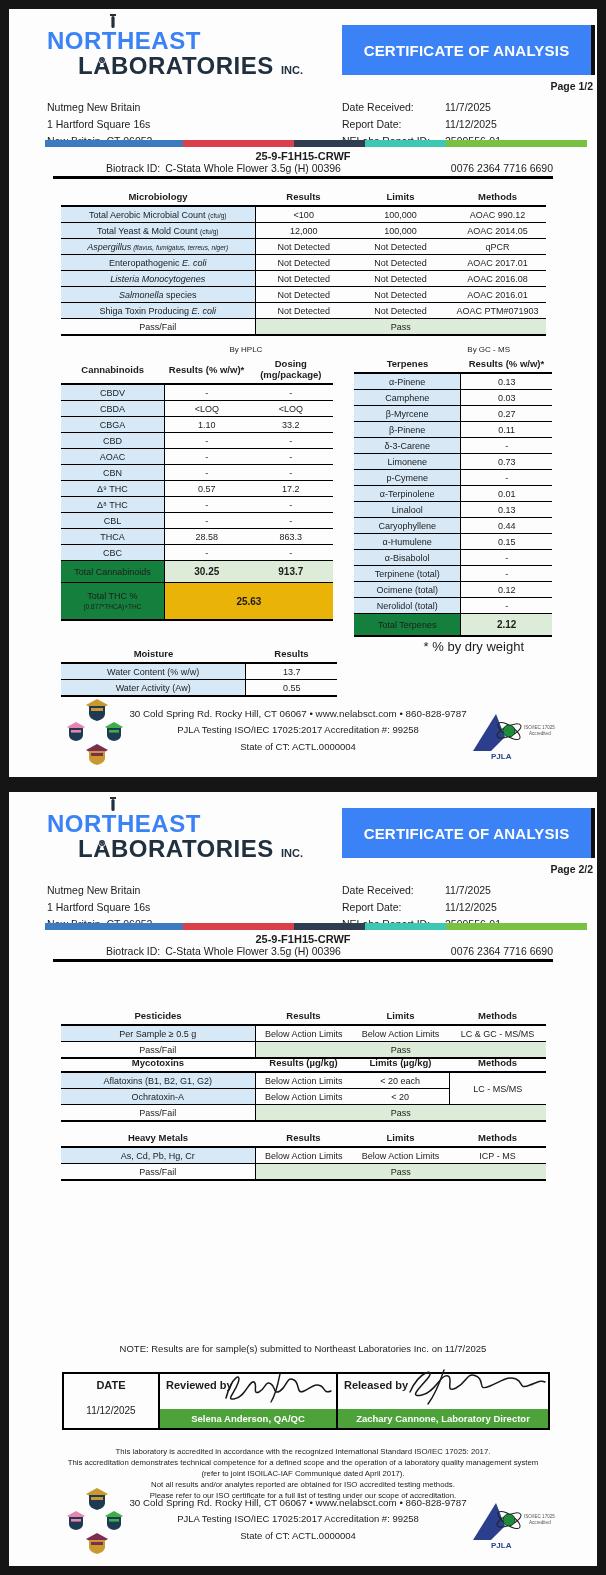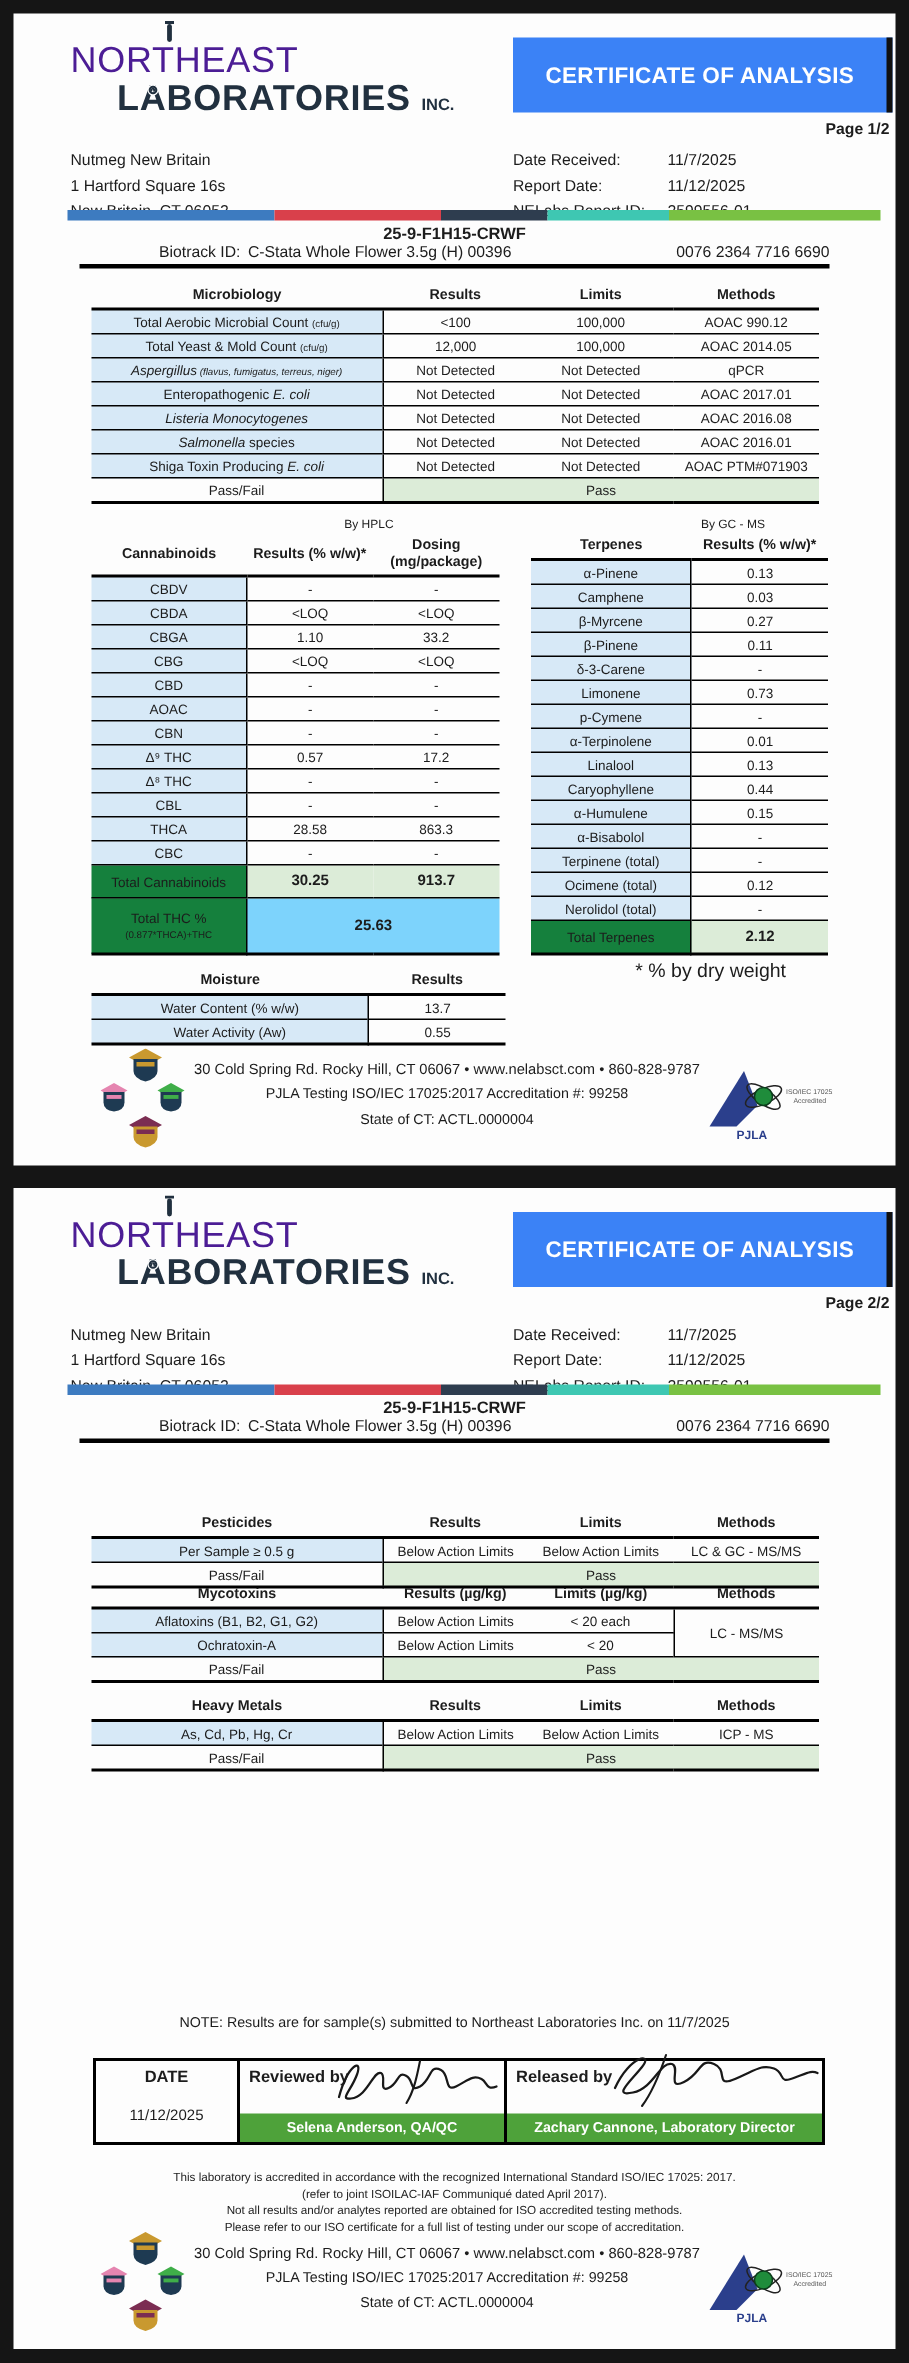--- a/index.html
+++ b/index.html
@@ -9,21 +9,21 @@
     font-family:"Liberation Sans", sans-serif;
     color:#1c1c1c;
   }
   .page { position:absolute; left:9px; width:588px; background:#fdfdfd; overflow:hidden; }
   #page1 { top:9px; height:768px; }
   #page2 { top:792px; height:774px; }
 
   
   .hdr { position:relative; height:168px; }
   .logo { position:absolute; left:38px; top:20px; line-height:1; }
-  .logo-l1 { font-weight:normal; font-size:24px; color:#4c1d95; letter-spacing:.5px; }
+  .logo-l1 { font-weight:bold; font-size:24px; color:#3b82f6; letter-spacing:.5px; }
   .logo-l2 { font-weight:bold; font-size:24px; color:#21303f; margin-left:31px; margin-top:1px; letter-spacing:.5px; }
   .logo-inc { font-size:11px; letter-spacing:0; }
   .tube-ic { position:absolute; left:100px; top:5px; }
   .ring-ic { position:absolute; left:89px; top:47px; }
   .certbox { position:absolute; left:333px; top:16px; width:253px; height:50px;
     background:#3b82f6; border-right:4px solid #101010;
     display:flex; align-items:center; justify-content:center; }
   .certbox span { color:#fff; font-weight:bold; font-size:15px; letter-spacing:.2px; }
   .pagelab { position:absolute; right:4px; top:71px; font-weight:bold; font-size:10.5px; }
   .client { position:absolute; left:38px; top:90px; font-size:10.5px; line-height:1.6; }
@@ -243,25 +243,20 @@
             <td class="lbl">CBDA</td>
             <td class="dv">&lt;LOQ</td>
             <td>&lt;LOQ</td>
           </tr>
         <tr>
             <td class="lbl">CBGA</td>
             <td class="dv">1.10</td>
             <td>33.2</td>
           </tr>
         <tr>
-            <td class="lbl">CBG</td>
-            <td class="dv">&lt;LOQ</td>
-            <td>&lt;LOQ</td>
-          </tr>
-        <tr>
             <td class="lbl">CBD</td>
             <td class="dv">-</td>
             <td>-</td>
           </tr>
         <tr>
             <td class="lbl">AOAC</td>
             <td class="dv">-</td>
             <td>-</td>
           </tr>
         <tr>
@@ -294,21 +289,21 @@
             <td class="dv">-</td>
             <td>-</td>
           </tr>
         <tr class="totrow">
           <td class="first">Total Cannabinoids</td>
           <td class="grn">30.25</td>
           <td class="grn" style="border-left:none">913.7</td>
         </tr>
         <tr class="thcrow">
           <td class="first"><span>Total THC % </span><span class="sub">(0.877*THCA)+THC</span></td>
-          <td class="grn" colspan="2" style="border-left:1.4px solid #000;background:#7dd3fc">25.63</td>
+          <td class="grn" colspan="2" style="border-left:1.4px solid #000;background:#eab308">25.63</td>
         </tr>
       </tbody>
     </table>
   </div>
 
   <div class="terp-wrap">
     <div class="mnote">By GC - MS</div>
     <table class="tbl terp">
       <colgroup>
           <col class="c1">
@@ -627,20 +622,21 @@
       <svg class="sig" style="left:62px; top:-12px;" width="148" height="44" viewBox="0 0 148 44">
         <path d="M10,30 C20,8 36,6 28,16 C20,26 8,36 22,33 C36,30 40,12 48,14 C54,16 44,32 56,26 C68,20 66,10 76,14 C86,18 76,30 90,24 C104,18 108,14 116,17 C124,20 118,28 130,23 C138,20 141,18 145,20" stroke="#181818" stroke-width="1.5" fill="none" stroke-linecap="round"></path>
         <path d="M44,8 C40,20 34,34 28,42" stroke="#181818" stroke-width="1.4" fill="none" stroke-linecap="round"></path>
       </svg>
       <div class="so-bar">Zachary Cannone, Laboratory Director</div>
     </div>
   </div>
 
   <div class="disclaimer">
     <div>This laboratory is accredited in accordance with the recognized International Standard ISO/IEC 17025: 2017.</div>
+    <div>This accreditation demonstrates technical competence for a defined scope and the operation of a laboratory quality management system</div>
     <div>(refer to joint ISOILAC-IAF Communiqué dated April 2017).</div>
     <div>Not all results and/or analytes reported are obtained for ISO accredited testing methods.</div>
     <div>Please refer to our ISO certificate for a full list of testing under our scope of accreditation.</div>
   </div>
 
   <div class="pfoot">
     <svg class="badges" width="60" height="68" viewBox="0 0 60 68">
       <g transform="translate(19,0)">
           <polygon points="0,6 11,0 22,6 11,12" fill="#c9992f"></polygon>
           <path d="M3,7 h16 v8 q0,5 -8,7 q-8,-2 -8,-7 z" fill="#1e3a52"></path>

